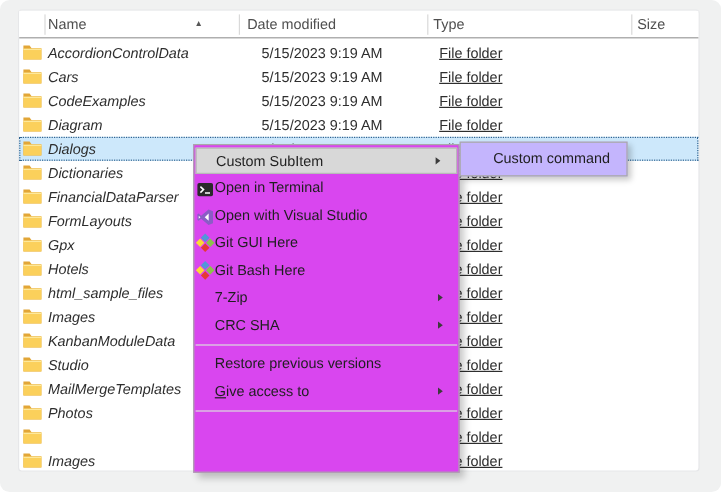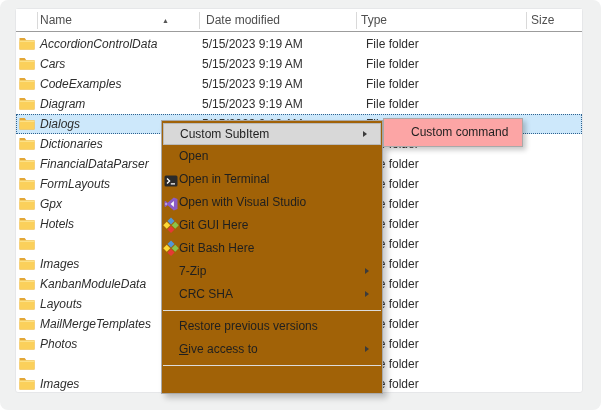--- a/index.html
+++ b/index.html
@@ -33,28 +33,28 @@
   .row > *{position:relative;z-index:1;}
   .row.selected::before{
     content:"";position:absolute;inset:0;z-index:0;
     background:#cde8fb;border:1px dotted #2f628f;
   }
   .cell{
     position:absolute;top:0;height:20px;line-height:20px;
     font-size:12px;color:#2e2e2e;white-space:nowrap;
   }
   .cell.name{left:24px;font-style:italic;}
-  .cell.date{left:186px;}
-  .cell.type{left:350px;}
+  .cell.date{left:202px;}
+  .cell.type{left:350px;text-decoration:underline;}
   .cell.size{left:515px;}
   .ficon{position:absolute;left:3px;top:3px;width:16px;height:13px;}
   
   .menu{
     position:absolute;left:161px;top:120px;width:222px;height:274px;
-    background:#a16207;border:1px solid #a9a9a9;
+    background:#d946ef;border:1px solid #a9a9a9;
     box-shadow:4px 4px 6px rgba(0,0,0,0.22);
     z-index:10;padding:2px 0;
   }
   .mi{
     position:relative;height:23px;line-height:23px;
     font-size:12px;color:#1f1f1f;padding-left:17px;white-space:nowrap;
   }
   .mi.first{height:22px;line-height:22px;}
   .mi.hl{
     background:#d8d8d8;border:1px solid #b9b9b9;
@@ -66,21 +66,21 @@
     width:0;height:0;border-top:3.5px solid transparent;
     border-bottom:3.5px solid transparent;border-left:4.5px solid #3c3c3c;
   }
   .msep{position:relative;height:9px;}
   .msep::after{
     content:"";position:absolute;left:1px;right:1px;top:4px;height:1px;background:#dcdcdc;
   }
   
   .submenu{
     position:absolute;left:383px;top:118px;width:140px;height:29px;
-    background:#fca5a5;border:1px solid #a9a9a9;
+    background:#c4b5fd;border:1px solid #a9a9a9;
     box-shadow:3px 3px 5px rgba(0,0,0,0.22);z-index:11;
   }
   .submenu .mi{height:27px;line-height:27px;padding-left:27px;}
   
   .git-rot{position:absolute;left:1px;top:1px;width:12px;height:12px;transform:rotate(45deg);}
   .git-rot span{position:absolute;width:5px;height:5px;}
   .git-rot .c1{left:0;top:0;}
   .git-rot .c2{left:6px;top:0;}
   .git-rot .c3{left:0;top:6px;}
   .git-rot .c4{left:6px;top:6px;}
@@ -214,20 +214,21 @@
           <span class="cell date">5/15/2023 9:19 AM</span>
           <span class="cell type">File folder</span>
           <span class="cell size"></span>
         </div>
         <div class="row">
           <svg class="ficon" viewBox="0 0 16 13" xmlns="http://www.w3.org/2000/svg">
     <path d="M0.5 1 h5.2 l1.6 2.2 h8.2 v9.3 h-15 z" fill="#e2a637"></path>
     <rect x="0.5" y="3.6" width="15" height="8.9" fill="#fbd05b"></rect>
     <rect x="0.5" y="3.6" width="15" height="1.1" fill="#fde89a"></rect>
   </svg>
+          <span class="cell name">html_sample_files</span>
           <span class="cell date">5/15/2023 9:19 AM</span>
           <span class="cell type">File folder</span>
           <span class="cell size"></span>
         </div>
         <div class="row">
           <svg class="ficon" viewBox="0 0 16 13" xmlns="http://www.w3.org/2000/svg">
     <path d="M0.5 1 h5.2 l1.6 2.2 h8.2 v9.3 h-15 z" fill="#e2a637"></path>
     <rect x="0.5" y="3.6" width="15" height="8.9" fill="#fbd05b"></rect>
     <rect x="0.5" y="3.6" width="15" height="1.1" fill="#fde89a"></rect>
   </svg>
@@ -246,21 +247,21 @@
           <span class="cell date">5/15/2023 9:19 AM</span>
           <span class="cell type">File folder</span>
           <span class="cell size"></span>
         </div>
         <div class="row">
           <svg class="ficon" viewBox="0 0 16 13" xmlns="http://www.w3.org/2000/svg">
     <path d="M0.5 1 h5.2 l1.6 2.2 h8.2 v9.3 h-15 z" fill="#e2a637"></path>
     <rect x="0.5" y="3.6" width="15" height="8.9" fill="#fbd05b"></rect>
     <rect x="0.5" y="3.6" width="15" height="1.1" fill="#fde89a"></rect>
   </svg>
-          <span class="cell name">Layouts</span>
+          <span class="cell name">Studio</span>
           <span class="cell date">5/15/2023 9:19 AM</span>
           <span class="cell type">File folder</span>
           <span class="cell size"></span>
         </div>
         <div class="row">
           <svg class="ficon" viewBox="0 0 16 13" xmlns="http://www.w3.org/2000/svg">
     <path d="M0.5 1 h5.2 l1.6 2.2 h8.2 v9.3 h-15 z" fill="#e2a637"></path>
     <rect x="0.5" y="3.6" width="15" height="8.9" fill="#fbd05b"></rect>
     <rect x="0.5" y="3.6" width="15" height="1.1" fill="#fde89a"></rect>
   </svg>
@@ -299,21 +300,20 @@
           <span class="cell name">Images</span>
           <span class="cell date">5/15/2023 9:19 AM</span>
           <span class="cell type">File folder</span>
           <span class="cell size"></span>
         </div>
       </div>
   </div>
 
   <div class="menu" id="menu">
       <div class="mi first hl"><span>Custom SubItem</span><span class="sub-arrow"></span></div>
-      <div class="mi"><span>Open</span></div>
       <div class="mi"><span class="micon">
   <svg viewBox="0 0 14 14" xmlns="http://www.w3.org/2000/svg">
     <rect x="0.5" y="1.5" width="13" height="11" rx="1.5" fill="#2a2a2a"></rect>
     <polyline points="3,4.5 5.6,7 3,9.5" fill="none" stroke="#ffffff" stroke-width="1.3"></polyline>
     <line x1="6.8" y1="9.8" x2="11" y2="9.8" stroke="#ffffff" stroke-width="1.3"></line>
   </svg>
 </span><span>Open in Terminal</span></div>
       <div class="mi"><span class="micon">
   <svg viewBox="0 0 14 14" xmlns="http://www.w3.org/2000/svg">
     <path d="M9.8 0.5 L13.5 2 V12 L9.8 13.5 L3.6 8.3 L1.5 10 L0.5 9.4 V4.6 L1.5 4 L3.6 5.7 Z" fill="#8b5cc6"></path>

